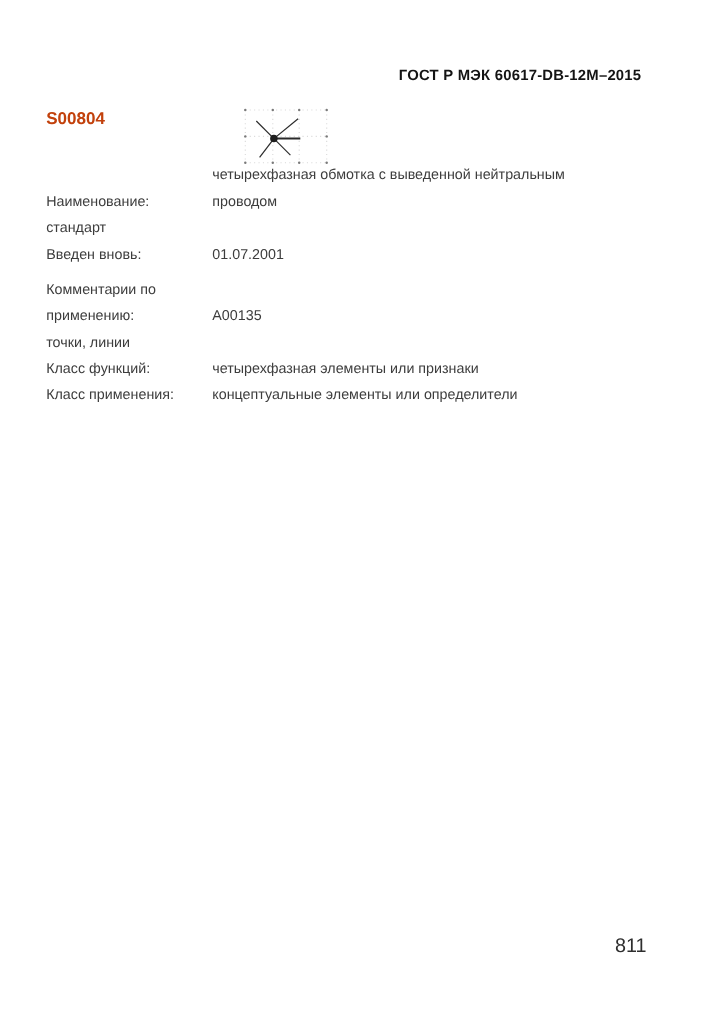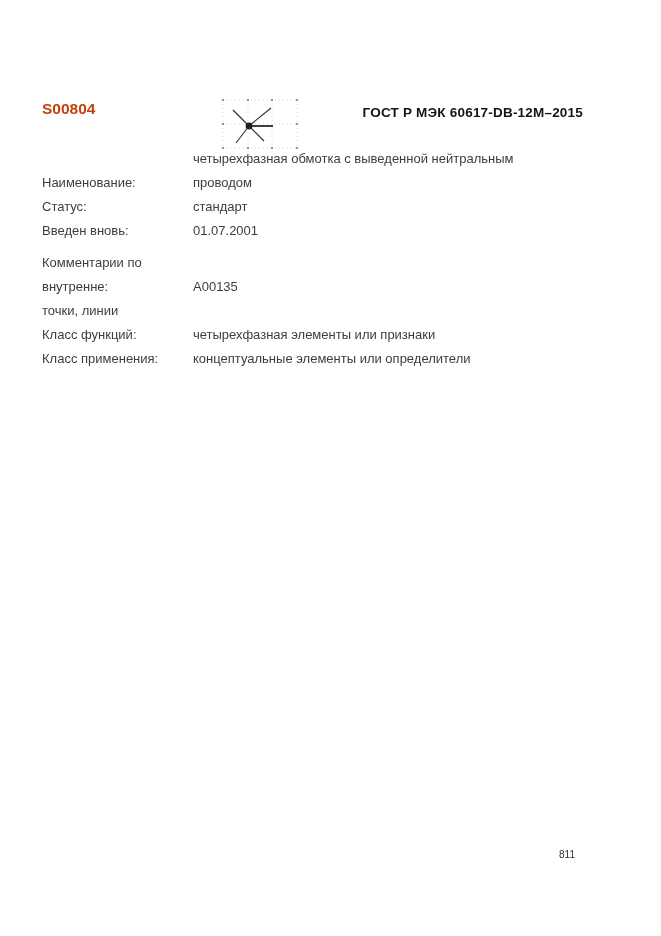--- a/index.html
+++ b/index.html
@@ -18,21 +18,20 @@
   }
   .std-header {
     position: absolute;
     top: 61px;
     right: 78px;
     font-size: 13.5px;
     font-weight: bold;
     color: #141414;
     letter-spacing: 0.2px;
     white-space: nowrap;
-    margin-top: 44px;
   }
   .symbol-id {
     position: absolute;
     left: 42px;
     top: 100px;
     font-size: 15.5px;
     font-weight: bold;
     color: #c2410c;
   }
   .symbol-box {
@@ -64,21 +63,21 @@
   .field-value {
     flex: 1 1 auto;
     max-width: 372px;
     line-height: 24px;
     white-space: pre-line;
   }
   .page-number {
     position: absolute;
     left: 559px;
     top: 849px;
-    font-size: 10px;
+    font-size: 18px;
     color: #2e2e2e;
   }
 </style>
 </head>
 <body>
 
 <div class="page">
 
   <div class="std-header">ГОСТ Р МЭК 60617-DB-12M–2015</div>
 
@@ -123,36 +122,35 @@
 
   <div class="fields">
 
       <div class="field-row">
         <div class="field-label">Наименование:</div>
         <div class="field-value">четырехфазная обмотка с выведенной нейтральным
 проводом</div>
       </div>
 
       <div class="field-row">
-        <div class="field-label">Статус:</div>
         <div class="field-value">стандарт</div>
       </div>
 
       <div class="field-row">
         <div class="field-label">Введен вновь:</div>
         <div class="field-value">01.07.2001</div>
       </div>
 
 
       <div class="field-row gap-before">
       </div>
 
       <div class="field-row">
         <div class="field-label">Комментарии по
-внутренне:</div>
+применению:</div>
         <div class="field-value">A00135</div>
       </div>
 
       <div class="field-row">
         <div class="field-value">точки, линии</div>
       </div>
 
       <div class="field-row">
         <div class="field-label">Класс функций:</div>
         <div class="field-value">четырехфазная элементы или признаки</div>

